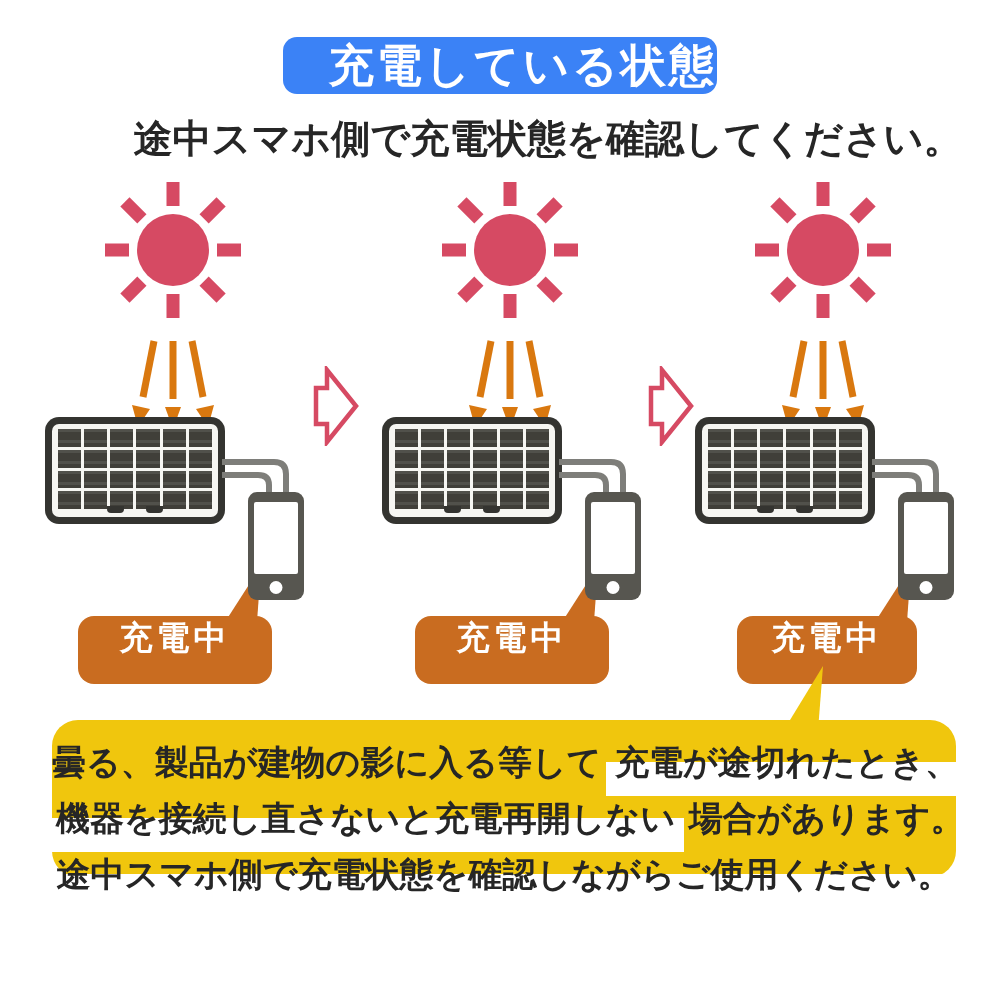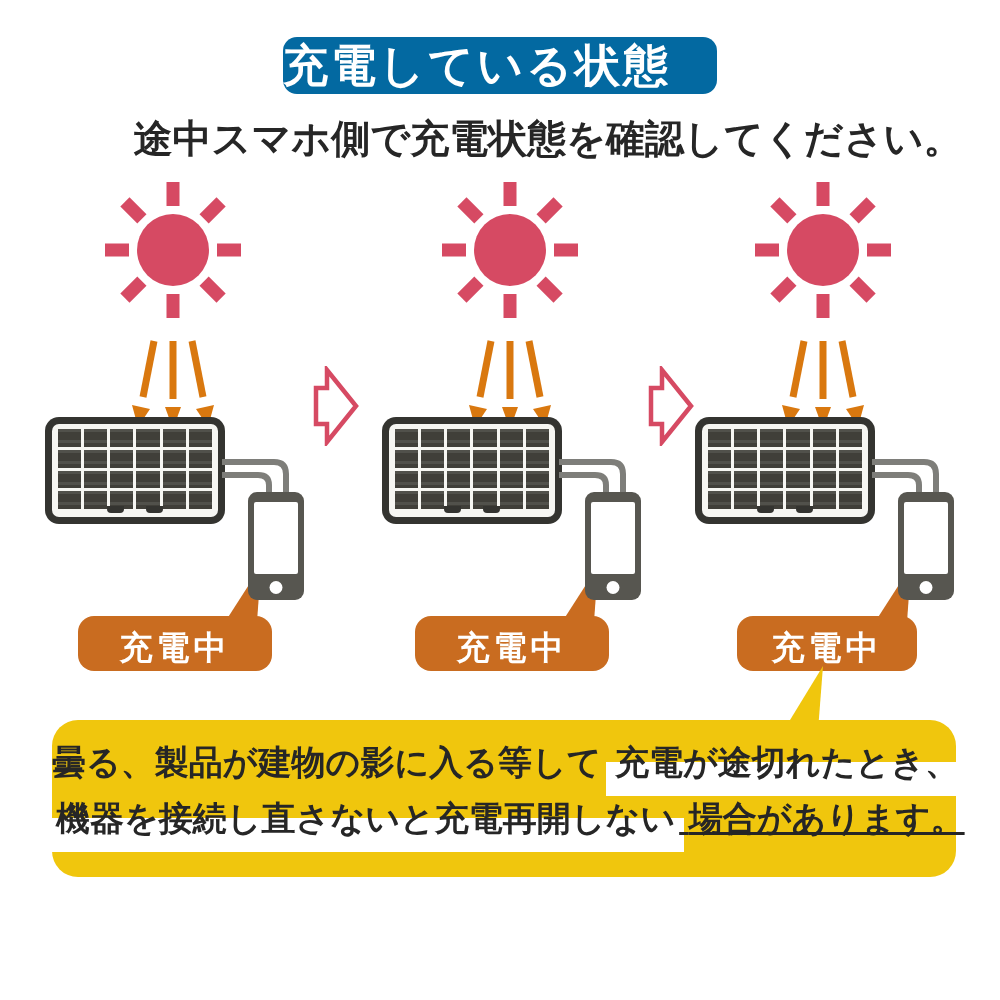--- a/index.html
+++ b/index.html
@@ -1,22 +1,22 @@
 <!DOCTYPE html>
 <html><head>
 <meta charset="utf-8">
 <style>
   html,body{margin:0;padding:0;background:#ffffff;}
   body{width:1000px;height:1000px;position:relative;overflow:hidden;
        font-family:"Liberation Sans","DejaVu Sans",sans-serif;color:#262626;}
   .abs{position:absolute;}
 
   
-  .banner{left:283px;top:37px;width:434px;height:57px;background:#0369a1;
-          border-radius:14px;display:flex;align-items:center;justify-content:flex-start;}
+  .banner{left:283px;top:37px;width:434px;height:57px;background:#3b82f6;
+          border-radius:14px;display:flex;align-items:center;justify-content:flex-end;}
   .banner-text{color:#fff;font-size:45px;font-weight:800;letter-spacing:3px;white-space:nowrap;}
 
   .subtitle{left:0;top:112px;width:1000px;text-align:center;font-size:39px;
             font-weight:800;letter-spacing:0px;white-space:nowrap;margin-left:48px;}
 
   
   .stage{position:absolute;top:0;width:330px;height:700px;}
   .sun-svg{position:absolute;left:95px;top:172px;}
   .arrows-svg{position:absolute;left:110px;top:333px;}
 
@@ -34,35 +34,35 @@
 
   .cable-svg{position:absolute;left:220px;top:456px;}
   .tail-svg{position:absolute;left:222px;top:560px;}
 
   .phone{position:absolute;left:248px;top:492px;width:56px;height:108px;
          background:#575650;border-radius:9px;}
   .screen{position:absolute;left:6px;right:6px;top:10px;bottom:26px;background:#ffffff;border-radius:2px;}
   .home-btn{position:absolute;left:50%;bottom:6px;transform:translateX(-50%);
             width:13px;height:13px;border-radius:50%;background:#ffffff;}
 
-  .bubble{position:absolute;left:78px;top:616px;width:194px;height:55px;background:#c96c20;
-          border-radius:16px;display:flex;align-items:flex-end;justify-content:center;}
+  .bubble{position:absolute;left:78px;top:616px;width:194px;height:68px;background:#c96c20;
+          border-radius:16px;display:flex;align-items:flex-start;justify-content:center;}
   .bubble-text{color:#fff;font-size:33px;font-weight:800;letter-spacing:4px;white-space:nowrap;}
 
   .right-arrow-svg{position:absolute;top:366px;}
   .ra1{left:313px;} .ra2{left:648px;}
 
   
   .note-tail{left:785px;top:666px;width:40px;height:57px;background:#f0c60d;
              clip-path:polygon(95% 0%, 8% 100%, 84% 100%);}
   .note{left:52px;top:720px;width:904px;height:157px;background:#f0c60d;
         border-radius:26px;z-index:0;}
   .note-line{position:absolute;left:0;width:904px;height:52px;line-height:52px;
              text-align:center;font-size:34px;font-weight:800;white-space:nowrap;}
-  .nl1{top:16px;} .nl2{top:72px;text-decoration:underline;} .nl3{top:128px;}
+  .nl1{top:16px;} .nl2{top:72px;} .nl3{top:128px;}
   .hl{position:relative;display:inline-block;margin:0 2px;padding:0 2px;}
   .hl::before{content:"";position:absolute;left:-7px;right:-7px;top:50%;bottom:-16%;
               background:#ffffff;z-index:-1;}
   .hl-wide::before{left:-14px;right:-14px;}
 </style>
 </head>
 <body>
 
 <div class="abs banner">
   <span class="banner-text">充電している状態</span>
@@ -358,13 +358,16 @@
 
 <div class="abs note">
   <div class="note-line nl1">
     <span>曇る、製品が建物の影に入る等して</span>
     <span class="hl">充電が途切れたとき、</span>
   </div>
   <div class="note-line nl2">
     <span class="hl">機器を接続し直さないと充電再開しない</span>
     <span>場合があります。</span>
   </div>
+  <div class="note-line nl3">
+    <span class="hl hl-wide">途中スマホ側で充電状態を確認しながらご使用ください。</span>
+  </div>
 </div>
 
 </body></html>

